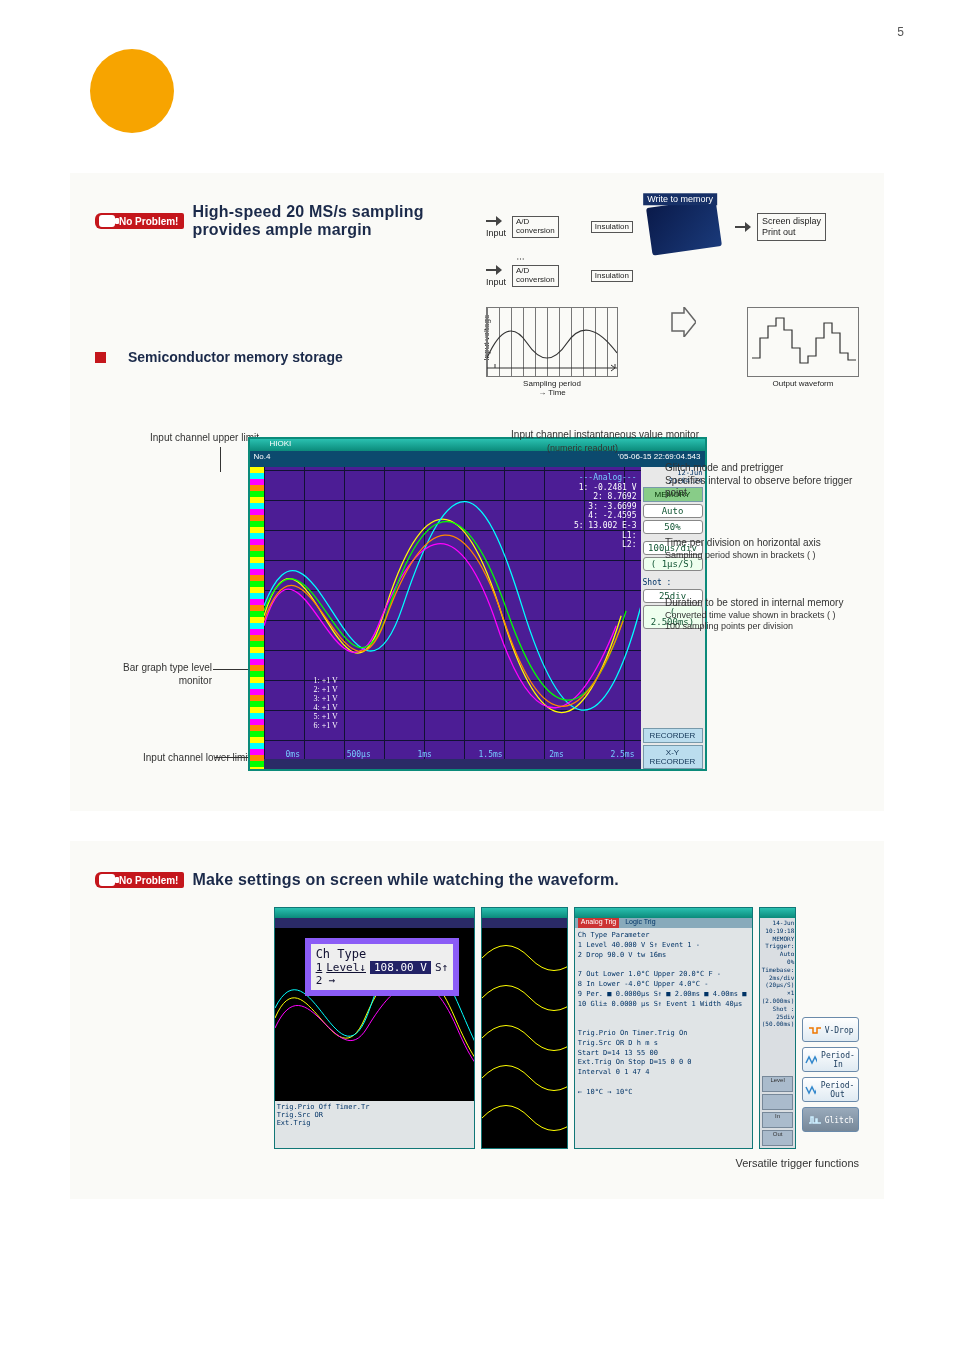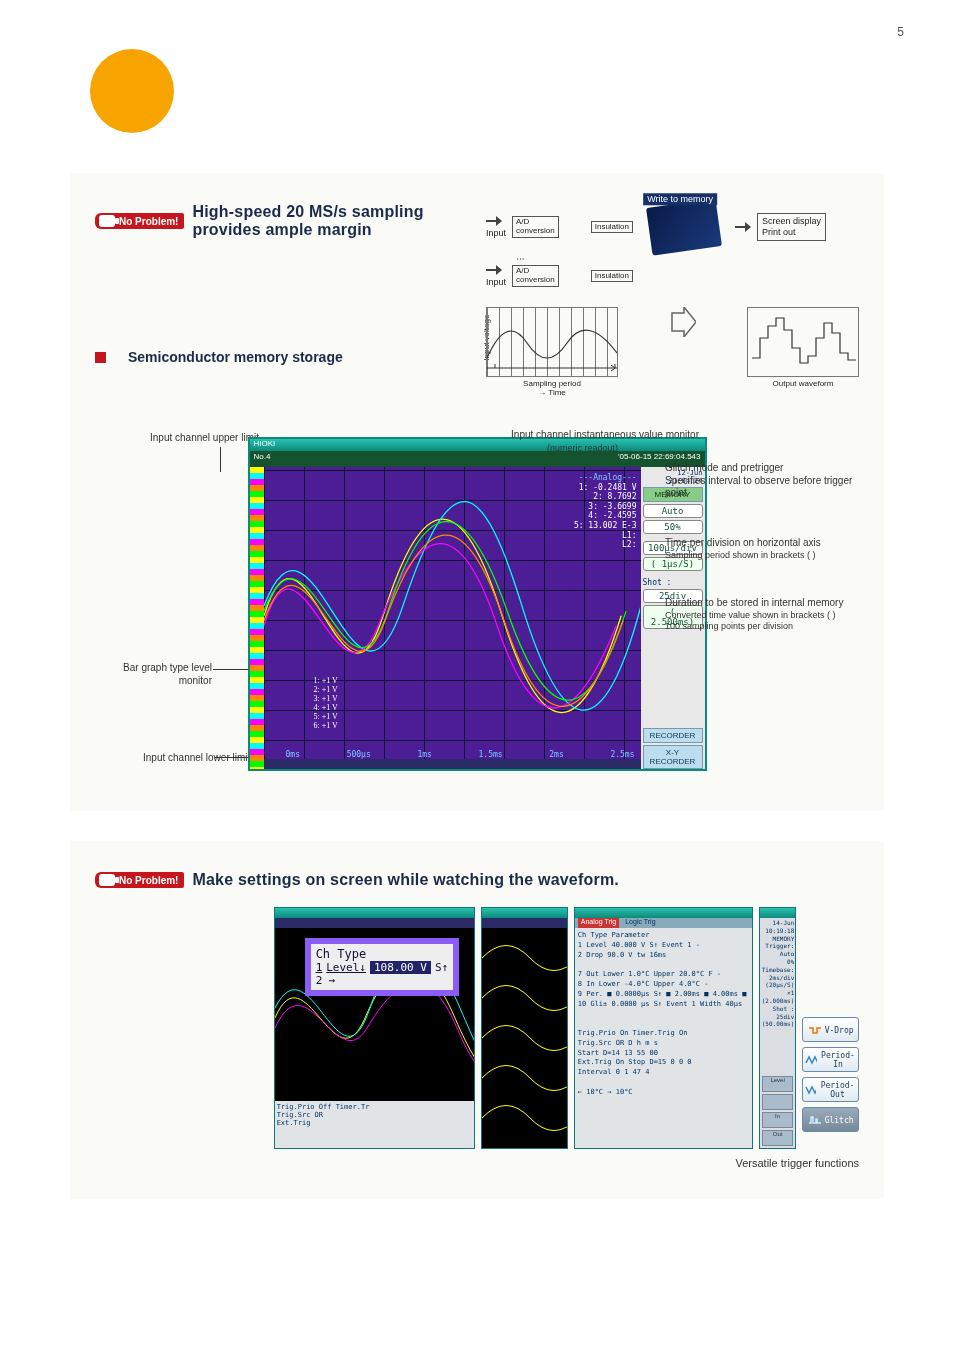--- a/index.html
+++ b/index.html
@@ -219,25 +219,25 @@
     height: 330px;
     background: #000;
     border: 2px solid #0b8a7a;
     overflow: hidden;
   }
   .ss-titlebar {
     height: 12px;
     background: linear-gradient(#2ac0b0, #0b8a7a);
     font-size: 8px;
     color: #fff;
-    padding-left: 4px;
+    padding-left: 20px;
   }
   .ss-header {
     height: 14px;
-    background: #14532d;
+    background: #0c4a6e;
     font-size: 8px;
     color: #fff;
     padding: 1px 4px;
     display: flex;
     justify-content: space-between;
   }
   .ss-body {
     display: flex;
     height: calc(100% - 26px);
   }

